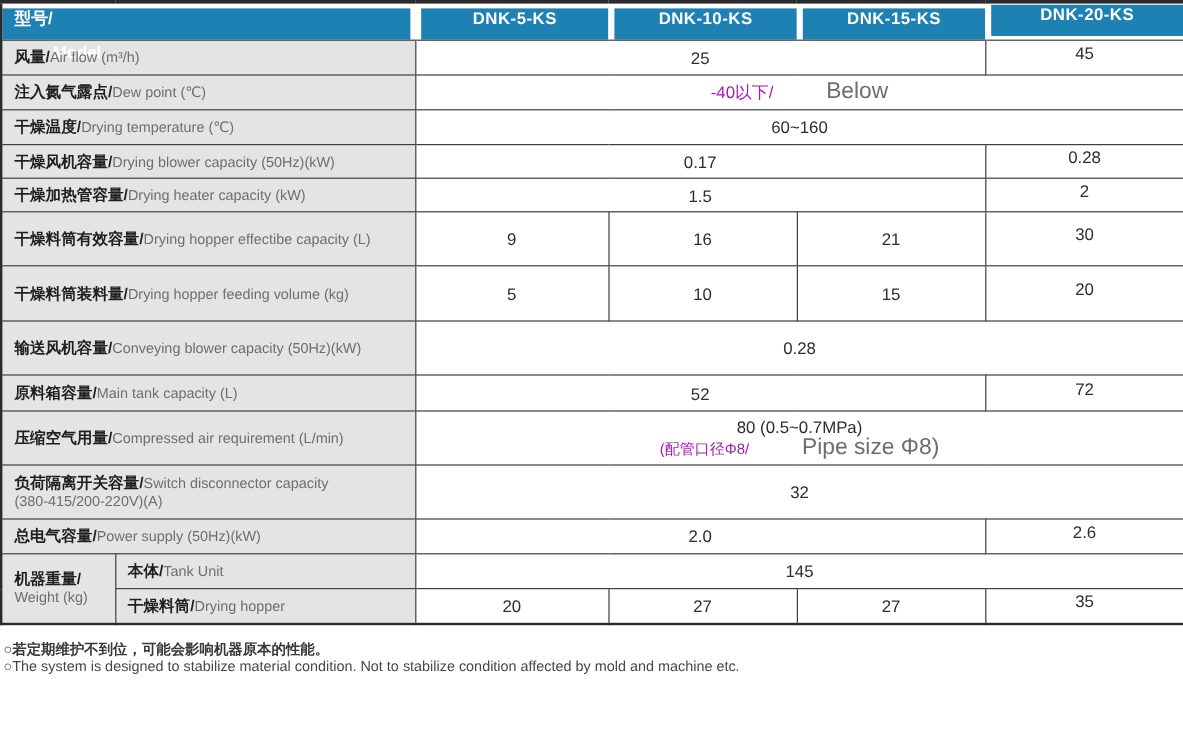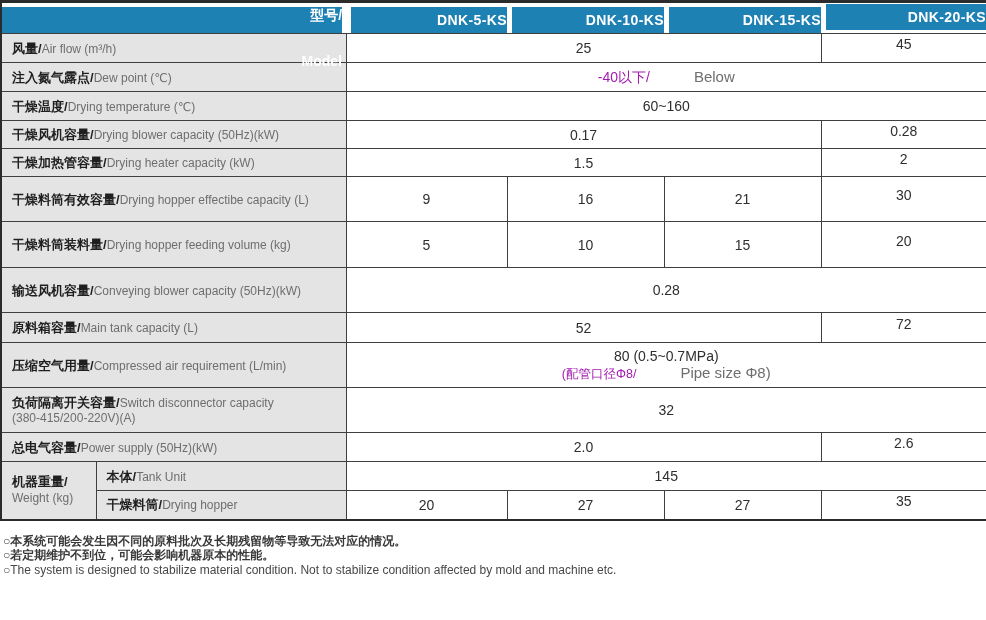--- a/index.html
+++ b/index.html
@@ -14,43 +14,43 @@
     border:2px solid var(--border-dark,#2b2b2b);
     border-top-width:3px;
   }
   td, th { padding:0; }
   td { border:1px solid var(--border-mid,#3f3f3f); }
   th { border:0; border-bottom:1px solid var(--border-mid,#3f3f3f); background:#fff; vertical-align:top; height:30px; }
   
   .hb {
     background:var(--header-blue,#1e81b4); color:var(--header-text,#fff);
     height:26px; margin:4px 0 0 5px;
-    display:flex; align-items:flex-end; justify-content:center;
-    font-size:14px; letter-spacing:.4px;flex-direction:column;
+    display:flex; align-items:flex-start; justify-content:center;
+    font-size:14px; letter-spacing:.4px;
   }
   th.corner .hb { margin:4px 4px 0 0; justify-content:flex-start; padding-left:10px; letter-spacing:0; }
   th.last .hb { margin-top:1px; }
   .czh { font-weight:bold; }
   .cen { font-weight:bold;margin-top:28px; }
   
   td.lbl {
     background:var(--label-bg,#e4e4e4);
     padding:3px 8px 3px 10px; line-height:15px;margin-left:16px;
   }
   td.lbl .zh { font-weight:bold; color:var(--text-dark,#1f1f1f); font-size:13px; }
   td.lbl .en { font-weight:normal; color:var(--text-gray,#6e6e6e); font-size:12px; }
   td.lbl .en2 { display:block; color:var(--text-gray,#6e6e6e); font-size:12px; }
   td.lbl.wl .zh { display:block; }
   
   td.val {
     background:#fff; text-align:center; vertical-align:middle;
     font-size:14px; color:#2e2e2e;
   }
   td.val .vzh { color:#a21caf; }
-  td.val .ven { color:var(--text-gray,#6e6e6e); font-size:15px;padding-left:44px; }
+  td.val .ven { color:var(--text-gray,#6e6e6e); font-size:19px;padding-left:44px; }
   td.val .line2 { font-size:12.5px; line-height:15px; }
   td.val .line1 { line-height:17px; }
   
   .up { position:relative; top:-4px; display:inline-block; }
   
   .notes { padding:13px 0 0 3px; }
   .note { font-size:12px; line-height:14.6px; }
   .note.nzh { color:#383838; font-weight:bold; }
   .note.nen { color:#474747; font-weight:normal; }
 </style>
@@ -173,16 +173,15 @@
     <td class="lbl"><span class="zh">干燥料筒/</span><span class="en">Drying hopper</span></td>
     <td class="val">20</td>
     <td class="val">27</td>
     <td class="val">27</td>
     <td class="val last"><span class="up">35</span></td>
   </tr>
 </tbody>
   </table>
 
 <div class="notes">
-  <div class="note nzh">○本系统可能会发生因不同的原料批次及长期残留物等导致无法对应的情况。</div>
   <div class="note nzh">○若定期维护不到位，可能会影响机器原本的性能。</div>
   <div class="note nen">○The system is designed to stabilize material condition. Not to stabilize condition affected by mold and machine etc.</div>
 </div>
 
 </body></html>

